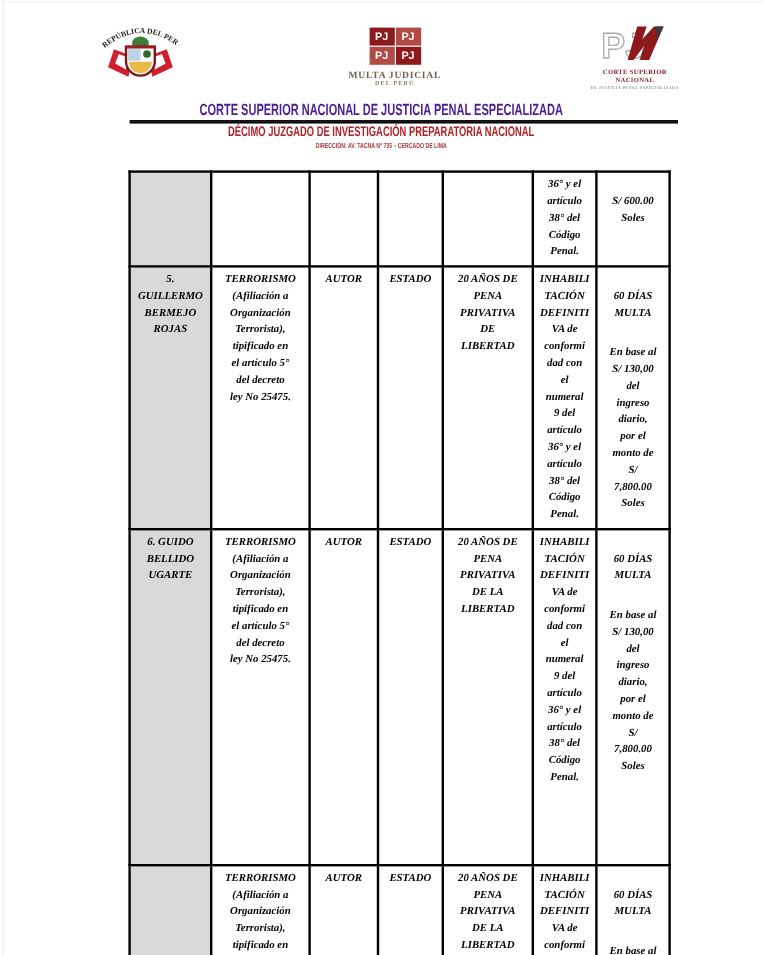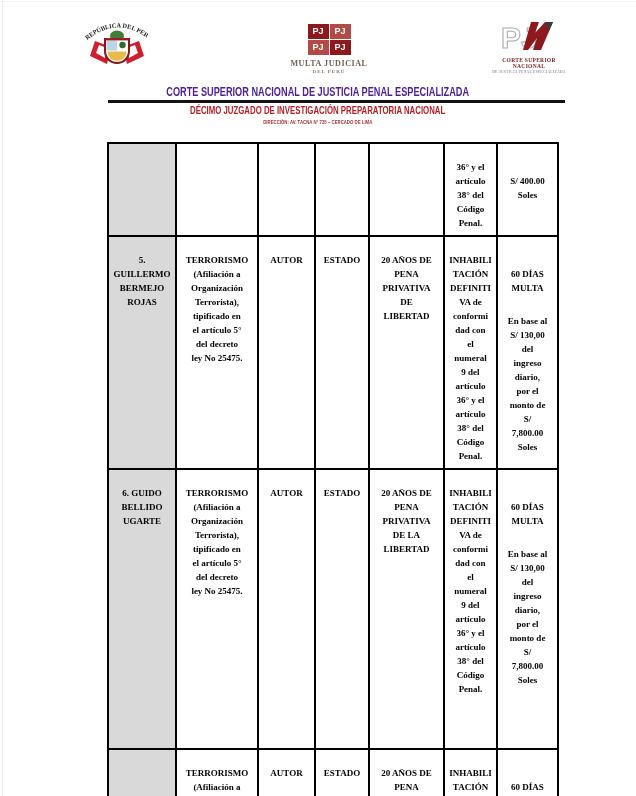--- a/index.html
+++ b/index.html
@@ -40,21 +40,21 @@
   .court-address .cond{display:inline-block;transform:scaleX(0.72);}
 
   
   table.def-table{
     position:absolute;left:107px;top:142px;width:450px;
     border-collapse:collapse;table-layout:fixed;
   }
   .def-table td{
     border:2px solid #000;vertical-align:top;text-align:center;
     font-weight:bold;font-size:9px;line-height:14px;
-    padding:16px 1px 0 1px;white-space:pre-line;overflow:hidden;
+    padding:2px 1px 0 1px;white-space:pre-line;overflow:hidden;font-style:italic;
   }
   .def-table td.c-defendant{background:#d9d9d9;}
   .def-table tr.r1{height:78px;}
   .def-table tr.r2{height:217px;}
   .def-table tr.r3{height:280px;}
   .def-table tr.r4{height:114px;}
   .fine-title{white-space:pre-line;}
   .fine-body{white-space:pre-line;margin-top:5px;}
 </style>
 </head>
@@ -136,21 +136,21 @@
         <td></td>
         <td></td>
         <td></td>
         <td></td>
         <td>36° y el
 artículo
 38° del
 Código
 Penal.</td>
         <td>
-          <div class="fine-title">S/ 400.00
+          <div class="fine-title">S/ 600.00
 Soles</div>
           <div class="fine-body"></div>
         </td>
       </tr>
       <tr class="r2">
         <td class="c-defendant">5.
 GUILLERMO
 BERMEJO
 ROJAS</td>
         <td>TERRORISMO

